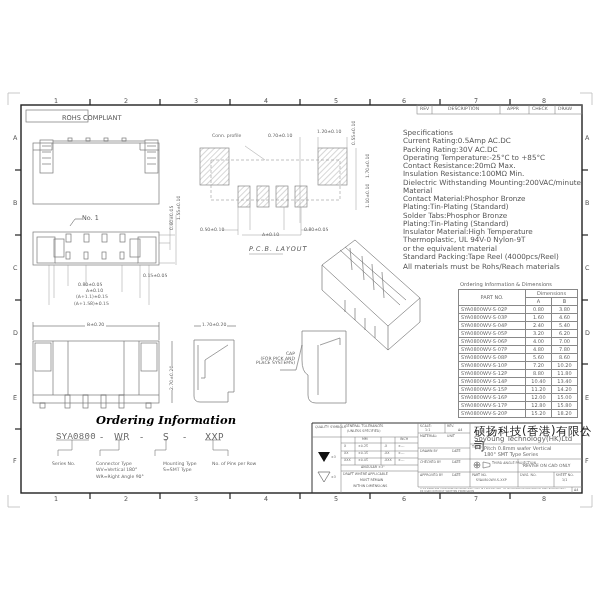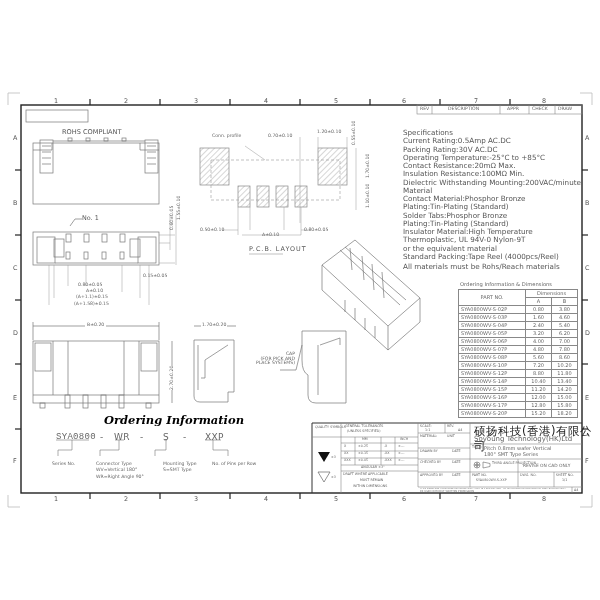--- a/index.html
+++ b/index.html
@@ -268,21 +268,21 @@
 <div class="abs t" style="left:13px;top:395px;">E</div>
 <div class="abs t" style="left:13px;top:458px;">F</div>
 
 <div class="abs t" style="left:585px;top:135px;">A</div>
 <div class="abs t" style="left:585px;top:200px;">B</div>
 <div class="abs t" style="left:585px;top:265px;">C</div>
 <div class="abs t" style="left:585px;top:330px;">D</div>
 <div class="abs t" style="left:585px;top:395px;">E</div>
 <div class="abs t" style="left:585px;top:458px;">F</div>
 
-<div class="abs t" style="left:29px;top:129px;font-size:6.6px;padding-left:33px;">ROHS COMPLIANT</div>
+<div class="abs t" style="left:29px;top:115px;font-size:6.6px;padding-left:33px;">ROHS COMPLIANT</div>
 
 <div class="abs t-sm" style="left:420px;top:107px;">REV</div>
 <div class="abs t-sm" style="left:448px;top:107px;">DESCRIPTION</div>
 <div class="abs t-sm" style="left:507px;top:107px;">APPR</div>
 <div class="abs t-sm" style="left:532px;top:107px;">CHECK</div>
 <div class="abs t-sm" style="left:558px;top:107px;">DRAW</div>
 
 <div class="abs" style="left:403px;top:129px;">
   <div class="spec">Specifications</div>
   <div class="spec">Current Rating:0.5Amp AC.DC</div>
@@ -305,41 +305,41 @@
 
 <div class="abs t-sm" style="left:212px;top:134px;">Conn. profile</div>
 <div class="abs t-sm" style="left:268px;top:134px;">0.70±0.10</div>
 <div class="abs t-sm" style="left:317px;top:130px;">1.20±0.10</div>
 <div class="abs t-sm" style="left:352px;top:145px;transform:rotate(-90deg);transform-origin:left top;">0.55±0.10</div>
 <div class="abs t-sm" style="left:366px;top:178px;transform:rotate(-90deg);transform-origin:left top;">1.70±0.10</div>
 <div class="abs t-sm" style="left:366px;top:208px;transform:rotate(-90deg);transform-origin:left top;">1.10±0.10</div>
 <div class="abs t-sm" style="left:200px;top:228px;">0.50±0.10</div>
 <div class="abs t-sm" style="left:304px;top:228px;">0.80±0.05</div>
 <div class="abs t-sm" style="left:262px;top:233px;">A±0.10</div>
-<div class="abs t" style="left:249px;top:246px;letter-spacing:1px;">P.C.B. LAYOUT</div>
+<div class="abs t" style="left:249px;top:246px;letter-spacing:1px;font-style:italic;">P.C.B. LAYOUT</div>
 
 <div class="abs t" style="left:82px;top:215px;">No. 1</div>
 <div class="abs t-sm" style="left:170px;top:230px;transform:rotate(-90deg);transform-origin:left top;">0.60±0.05</div>
 <div class="abs t-sm" style="left:177px;top:220px;transform:rotate(-90deg);transform-origin:left top;">1.55±0.10</div>
 <div class="abs t-sm" style="left:78px;top:283px;">0.80±0.05</div>
 <div class="abs t-sm" style="left:86px;top:289px;">A±0.10</div>
 <div class="abs t-sm" style="left:76px;top:295px;">(A+1.1)±0.15</div>
 <div class="abs t-sm" style="left:74px;top:302px;">(A+1.58)±0.15</div>
 <div class="abs t-sm" style="left:143px;top:274px;">0.15±0.05</div>
 
 <div class="abs t-sm" style="left:85px;top:323px;background:#fff;padding:0 2px;">B±0.20</div>
 <div class="abs t-sm" style="left:170px;top:390px;transform:rotate(-90deg);transform-origin:left top;background:#fff;">2.70±0.20</div>
 <div class="abs t-sm" style="left:201px;top:323px;background:#fff;padding:0 1px;">1.70±0.20</div>
 <div class="abs" style="left:245px;top:352px;text-align:right;width:50px;">
   <div class="t-sm">CAP</div>
   <div class="t-sm">(FOR PICK AND</div>
   <div class="t-sm">PLACE SYSTEMS)</div>
 </div>
 
-<div class="abs ord-head" style="left:104px;top:413px;text-align:right;">Ordering Information</div>
+<div class="abs ord-head" style="left:96px;top:413px;text-align:right;">Ordering Information</div>
 <div class="abs code" style="left:56px;top:432px;font-family:Liberation Mono, monospace;">SYA0800</div>
 <div class="abs code" style="left:100px;top:432px;">-</div>
 <div class="abs code" style="left:114px;top:432px;">WR</div>
 <div class="abs code" style="left:140px;top:432px;">-</div>
 <div class="abs code" style="left:163px;top:432px;">S</div>
 <div class="abs code" style="left:183px;top:432px;">-</div>
 <div class="abs code" style="left:205px;top:432px;">XXP</div>
 <div class="abs t-sm" style="left:52px;top:462px;">Series No.</div>
 <div class="abs t-sm" style="left:96px;top:462px;">Connector Type</div>
 <div class="abs t-sm" style="left:96px;top:468px;">WV=Vertical 180°</div>

